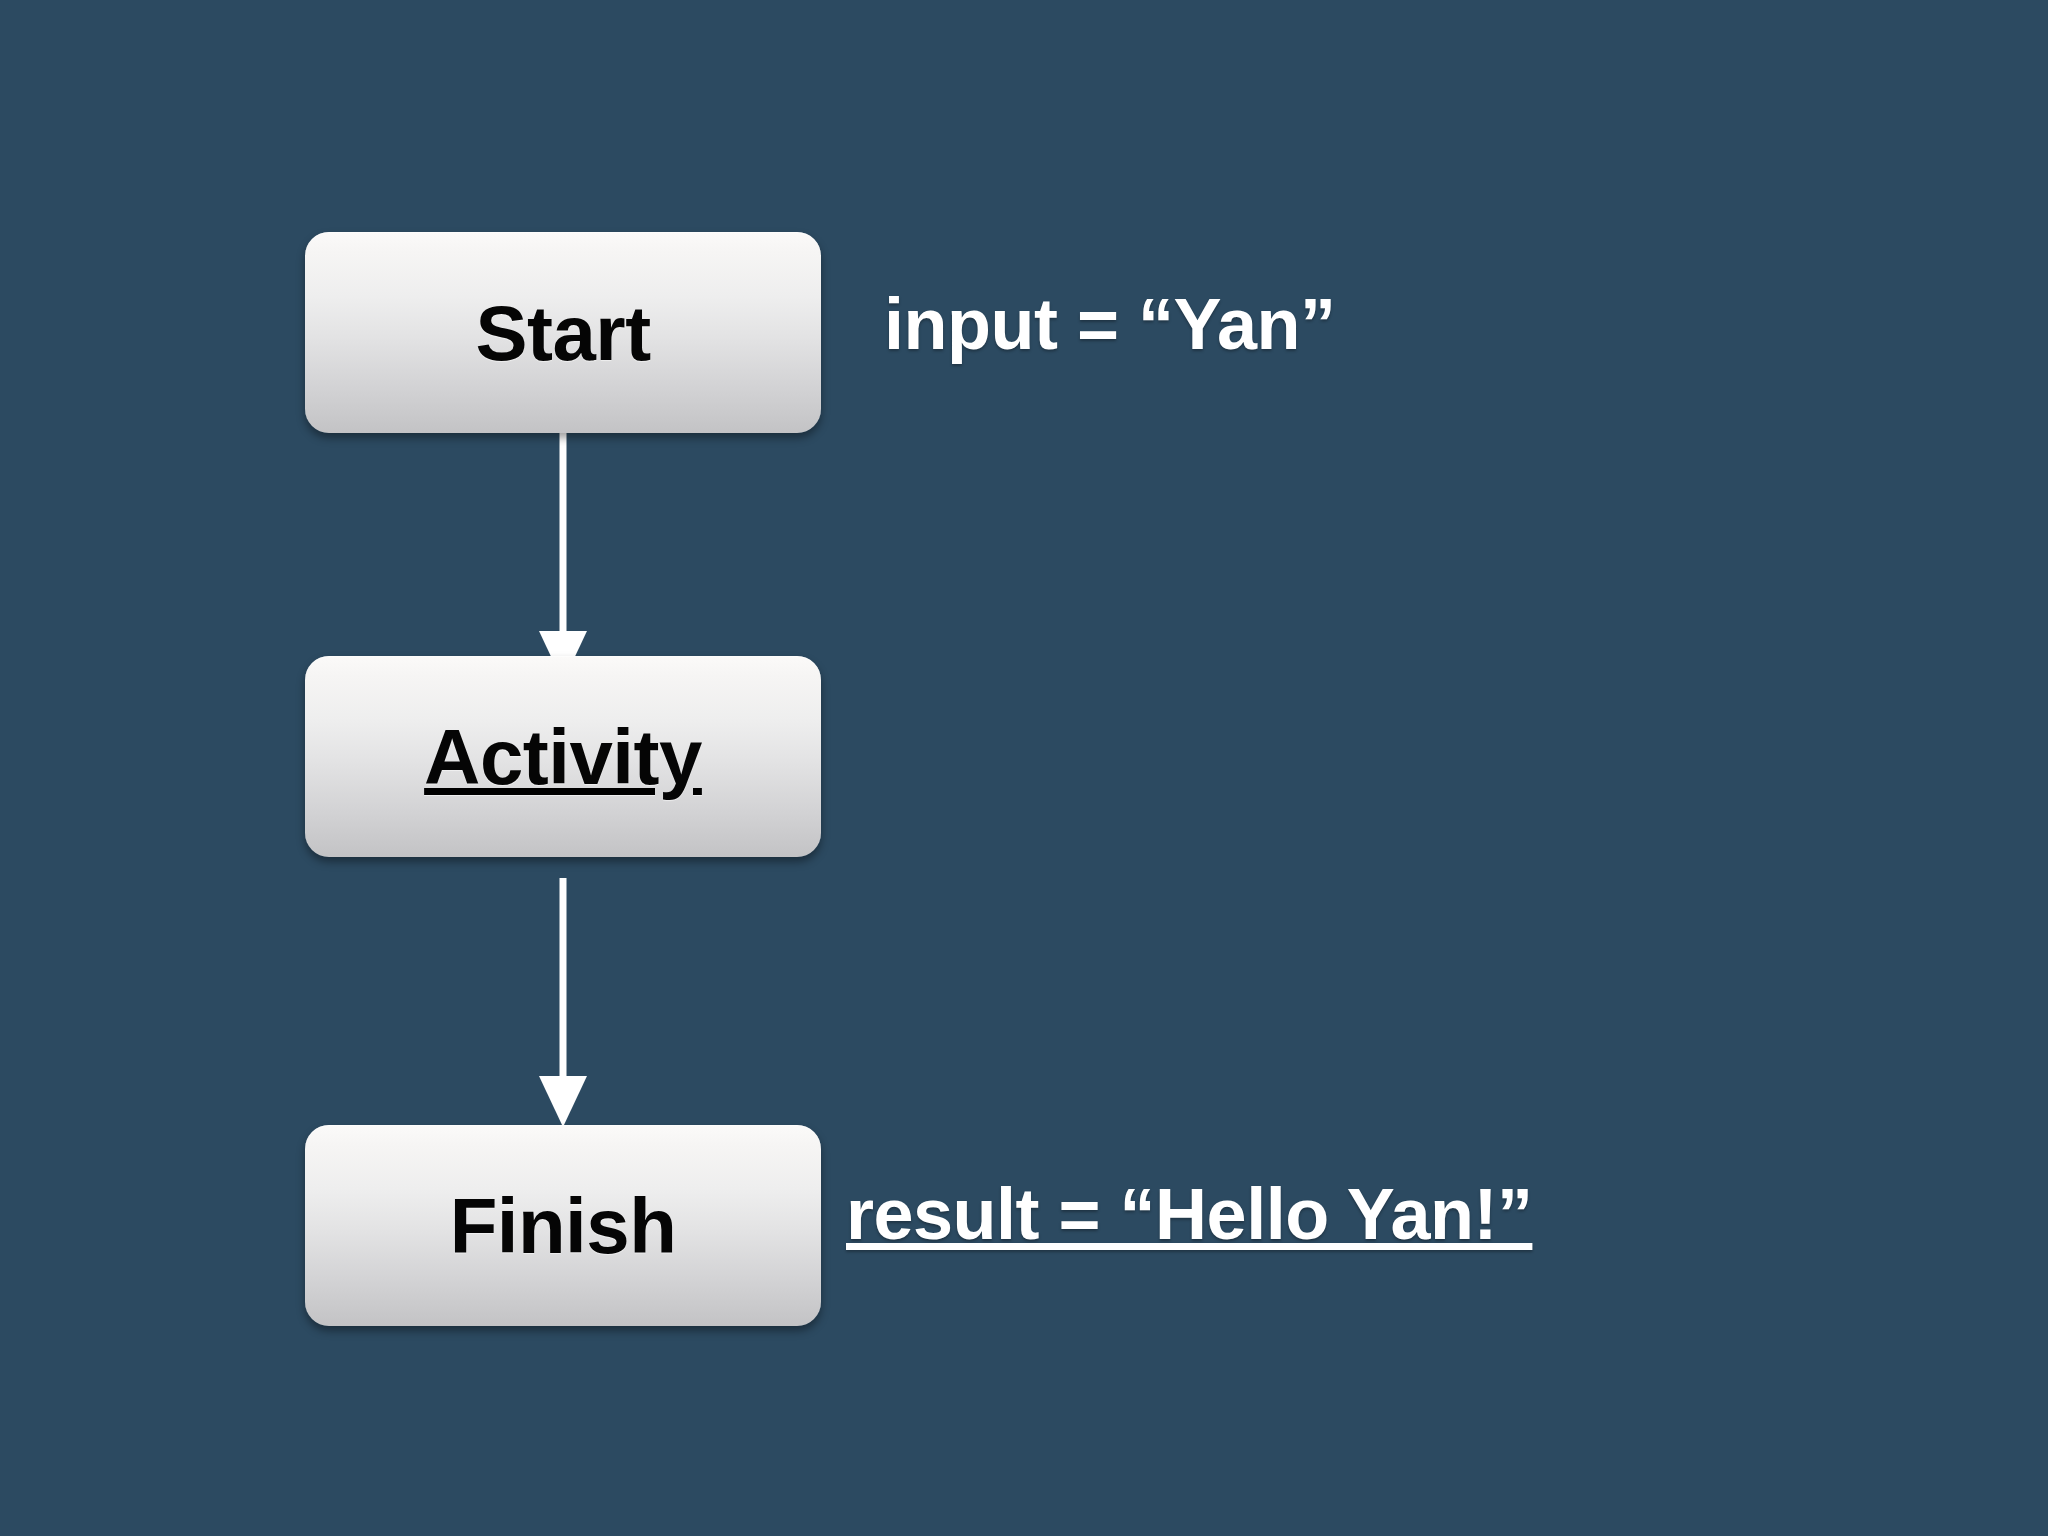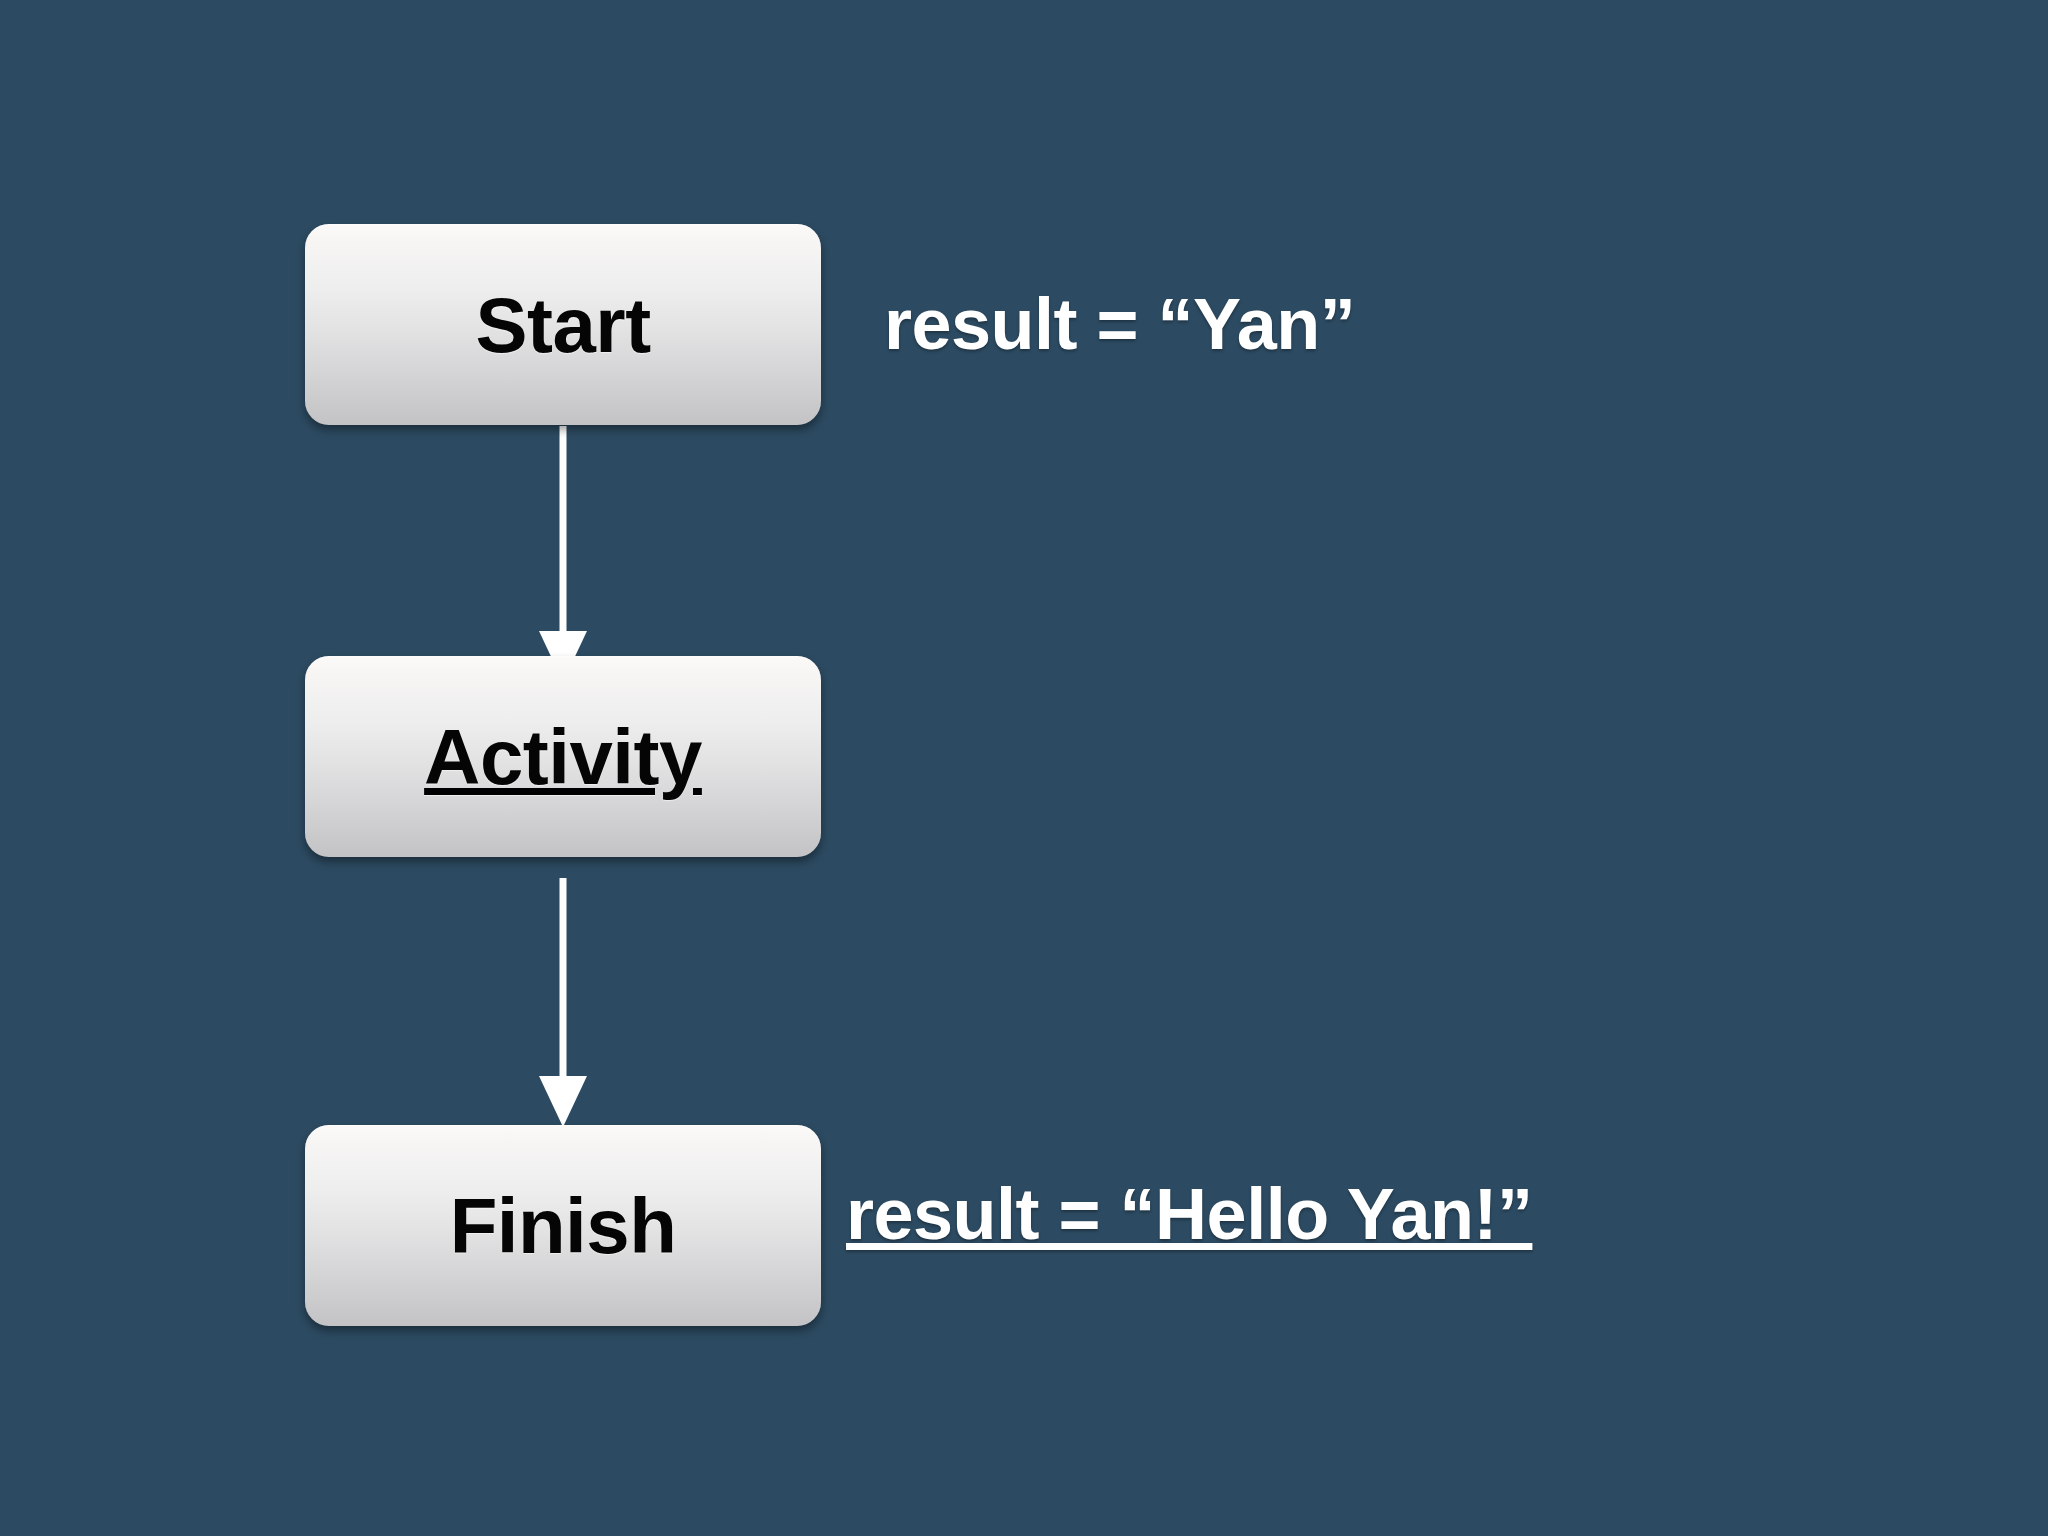--- a/index.html
+++ b/index.html
@@ -46,21 +46,21 @@
   .node-label {
     font-size: 78px;
     font-weight: bold;
     color: #050505;
     letter-spacing: -0.5px;
     line-height: 1;
     text-shadow: 0 1px 1px rgba(255,255,255,0.55);
     white-space: nowrap;
   }
 
-  #node-start   { top: 224px; }
+  #node-start   { top: 232px; }
   #node-activity{ top: 656px; text-decoration: underline; }
   #node-finish  { top: 1125px; align-items: center; }
 
   
   .arrow {
     position: absolute;
     left: 535px;
     width: 56px;
     z-index: 2;
   }
@@ -111,17 +111,17 @@
         <rect x="24.5" y="0" width="7" height="205"></rect>
         <polygon points="4,198 52,198 28,249"></polygon>
       </g>
     </svg>
   </div>
 
   <div id="node-finish" class="node">
     <span class="node-label">Finish</span>
   </div>
 
-  <div id="annotation-input" class="annotation">result = “Yan”</div>
+  <div id="annotation-input" class="annotation">input = “Yan”</div>
 
   <div id="annotation-result" class="annotation">result = “Hello Yan!”</div>
 
 </div>
 
 </body></html>

